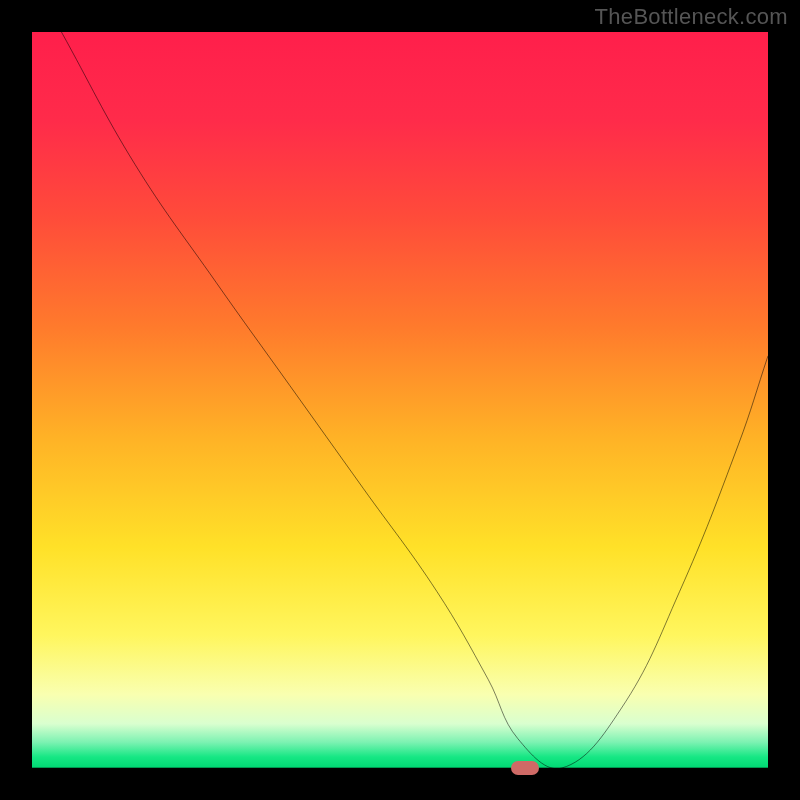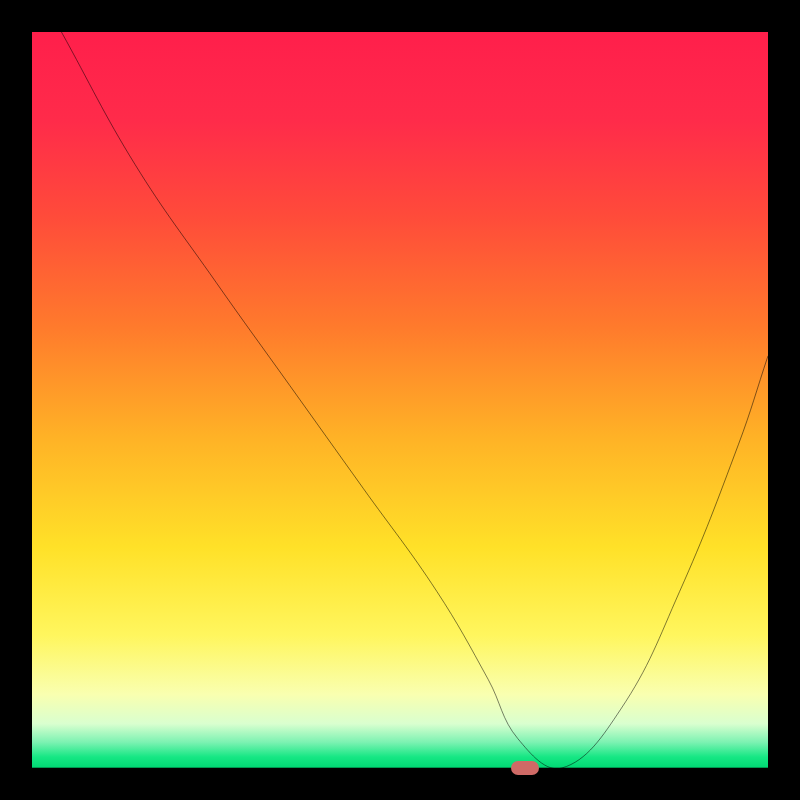--- a/index.html
+++ b/index.html
@@ -50,20 +50,21 @@
     border-radius: 7px;
     transform: translate(-50%, -50%);
     z-index: 5;
   }
 </style>
 </head>
 <body>
 
 <div class="frame">
 
+  <div class="watermark">TheBottleneck.com</div>
 
   <div class="plot-area">
 
     <svg class="gradient" viewBox="0 0 100 100" preserveAspectRatio="none">
       <defs>
         <linearGradient id="bg-grad" x1="0" y1="0" x2="0" y2="1">
             <stop offset="0%" stop-color="#ff1f4b"></stop>
             <stop offset="12%" stop-color="#ff2b4a"></stop>
             <stop offset="25%" stop-color="#ff4b3a"></stop>
             <stop offset="40%" stop-color="#ff7a2c"></stop>

